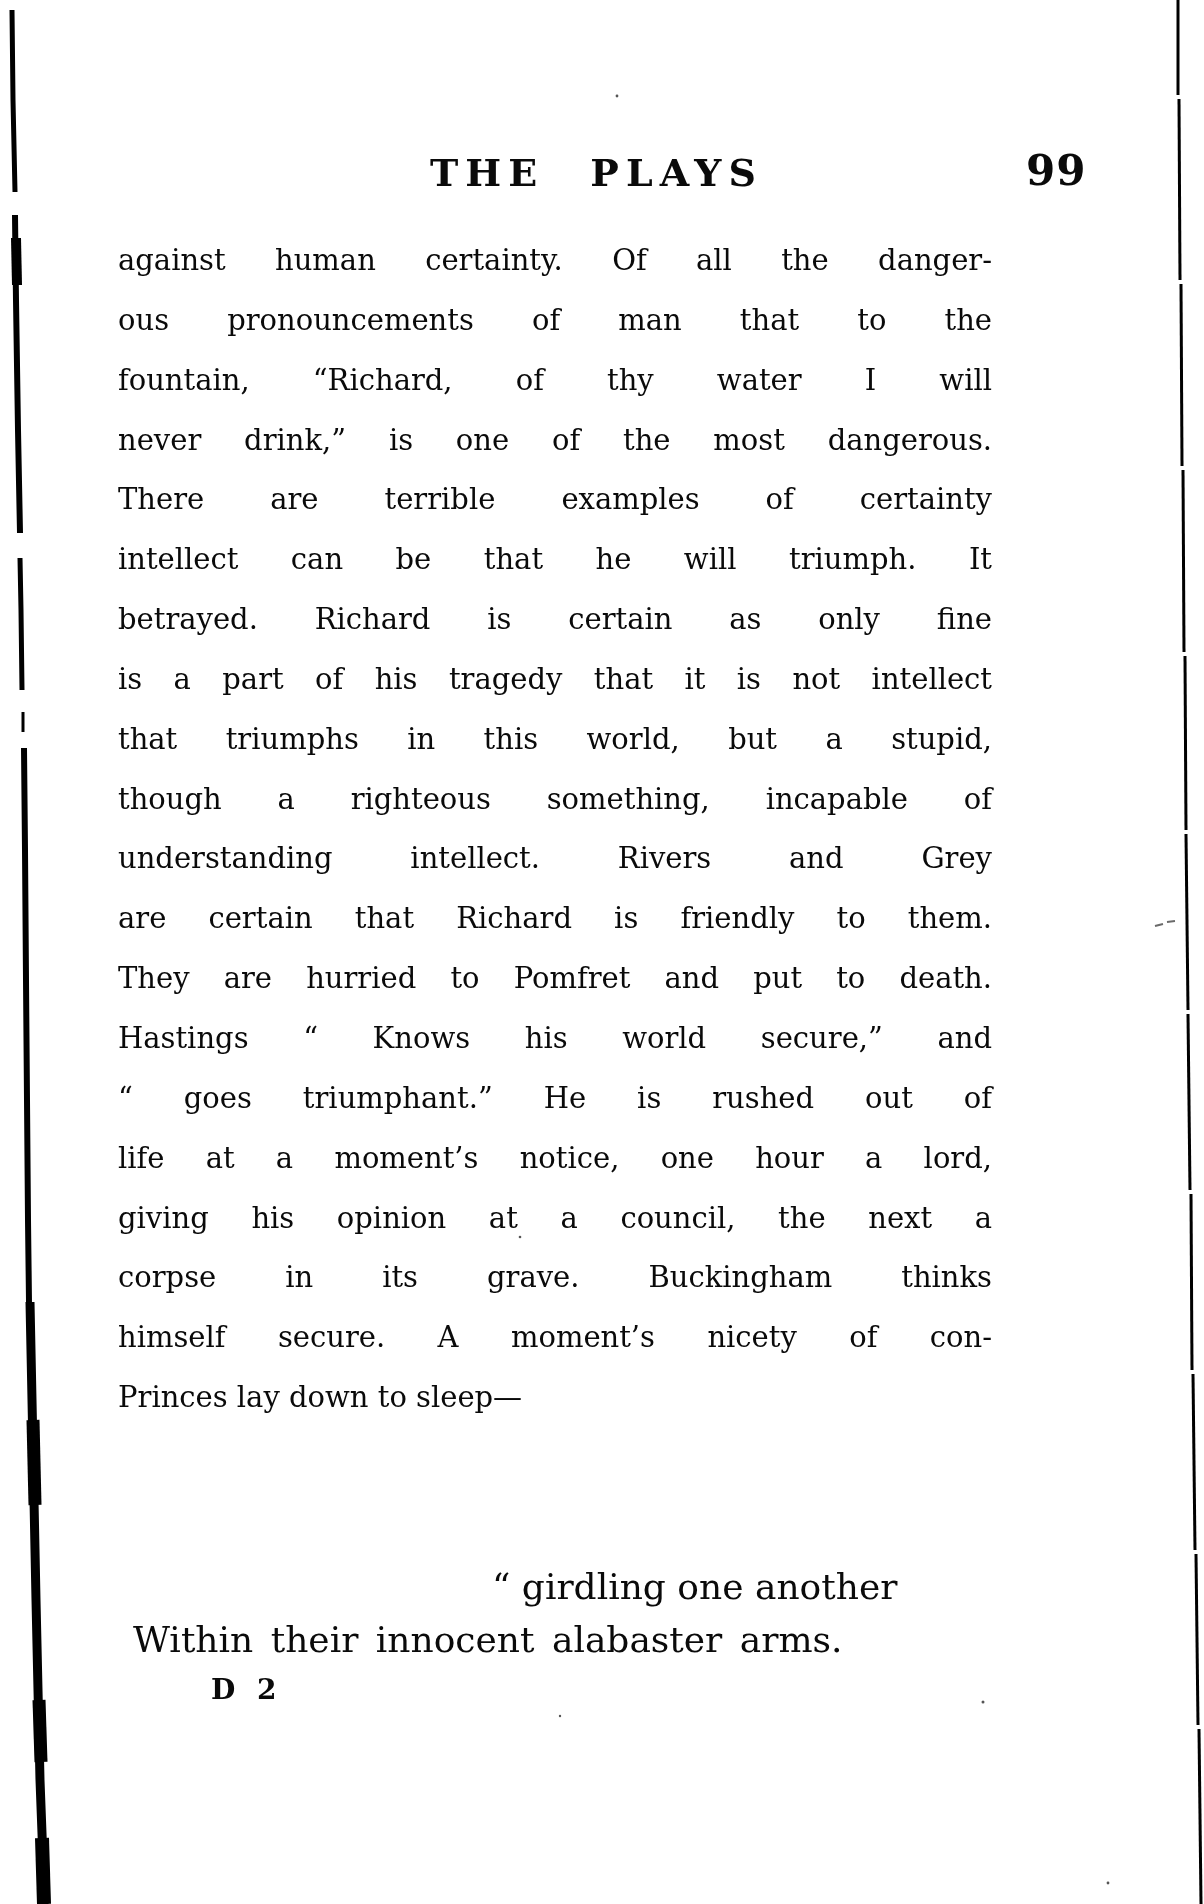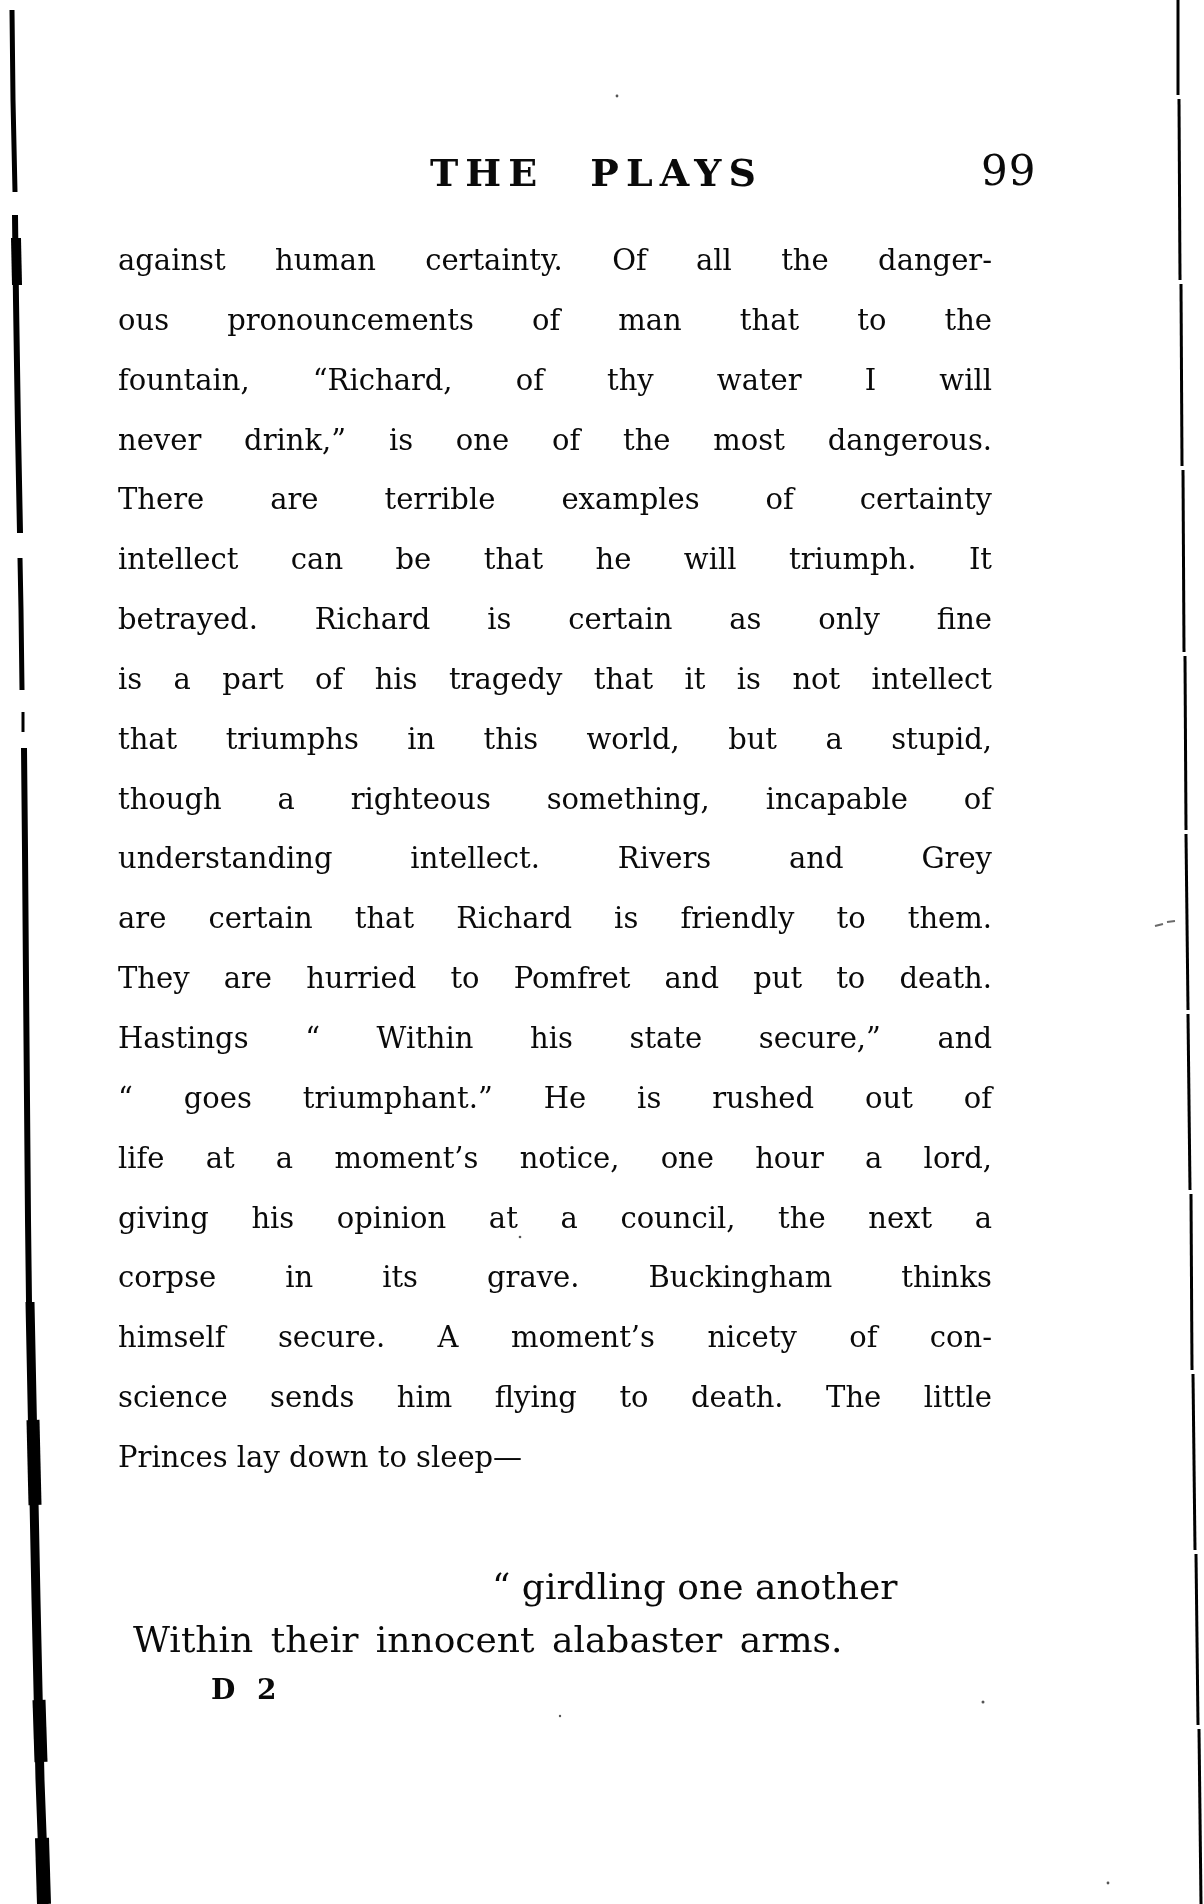--- a/index.html
+++ b/index.html
@@ -13,22 +13,22 @@
   }
   .abs{position:absolute;}
   
   .header-title{
     left:430px;top:150px;
     font-size:38px;font-weight:700;
     letter-spacing:7px;word-spacing:26px;
     white-space:nowrap;
   }
   .page-number{
-    left:981px;top:146px;
-    font-size:42px;font-weight:400;
+    left:1026px;top:146px;
+    font-size:42px;font-weight:700;
     letter-spacing:1px;
   }
   
   .body-text{
     left:118px;top:231px;width:874px;
     font-size:29px;line-height:59.85px;
   }
   .bl{white-space:normal;}
   .j{text-align:justify;text-align-last:justify;}
   .last{text-align:left;}
@@ -53,27 +53,26 @@
   <div class="bl j">never drink,” is one of the most dangerous.</div>
   <div class="bl j">There are terrible examples of certainty</div>
   <div class="bl j">intellect can be that he will triumph. It</div>
   <div class="bl j">betrayed. Richard is certain as only fine</div>
   <div class="bl j">is a part of his tragedy that it is not intellect</div>
   <div class="bl j">that triumphs in this world, but a stupid,</div>
   <div class="bl j">though a righteous something, incapable of</div>
   <div class="bl j">understanding intellect. Rivers and Grey</div>
   <div class="bl j">are certain that Richard is friendly to them.</div>
   <div class="bl j">They are hurried to Pomfret and put to death.</div>
-  <div class="bl j">Hastings “ Within his state secure,” and</div>
+  <div class="bl j">Hastings “ Knows his world secure,” and</div>
   <div class="bl j">“ goes triumphant.” He is rushed out of</div>
   <div class="bl j">life at a moment’s notice, one hour a lord,</div>
   <div class="bl j">giving his opinion at a council, the next a</div>
   <div class="bl j">corpse in its grave. Buckingham thinks</div>
   <div class="bl j">himself secure. A moment’s nicety of con-</div>
-  <div class="bl j">science sends him flying to death. The little</div>
   <div class="bl last">Princes lay down to sleep—</div>
 </div>
 
 <div class="abs quote-1">“ girdling one another</div>
 <div class="abs quote-2">Within their innocent alabaster arms.</div>
 
 <div class="abs sig">D 2</div>
 
 <svg class="abs artifacts" width="1204" height="1904" viewBox="0 0 1204 1904" xmlns="http://www.w3.org/2000/svg">
   <g stroke="#000000" fill="none" stroke-linecap="butt">

